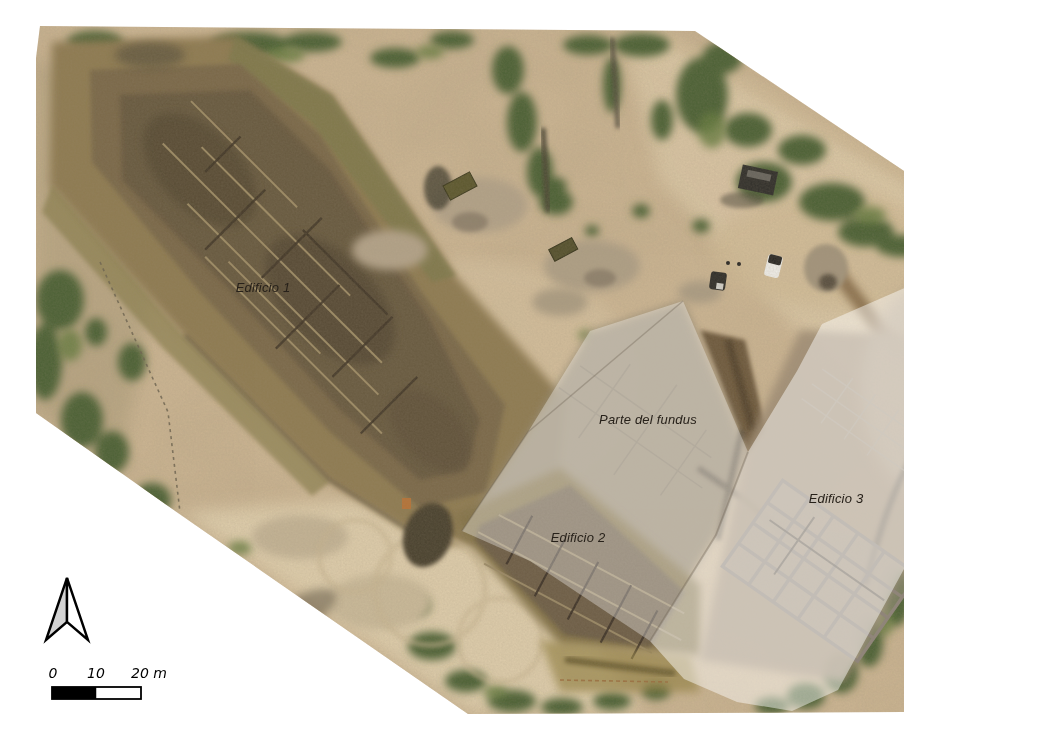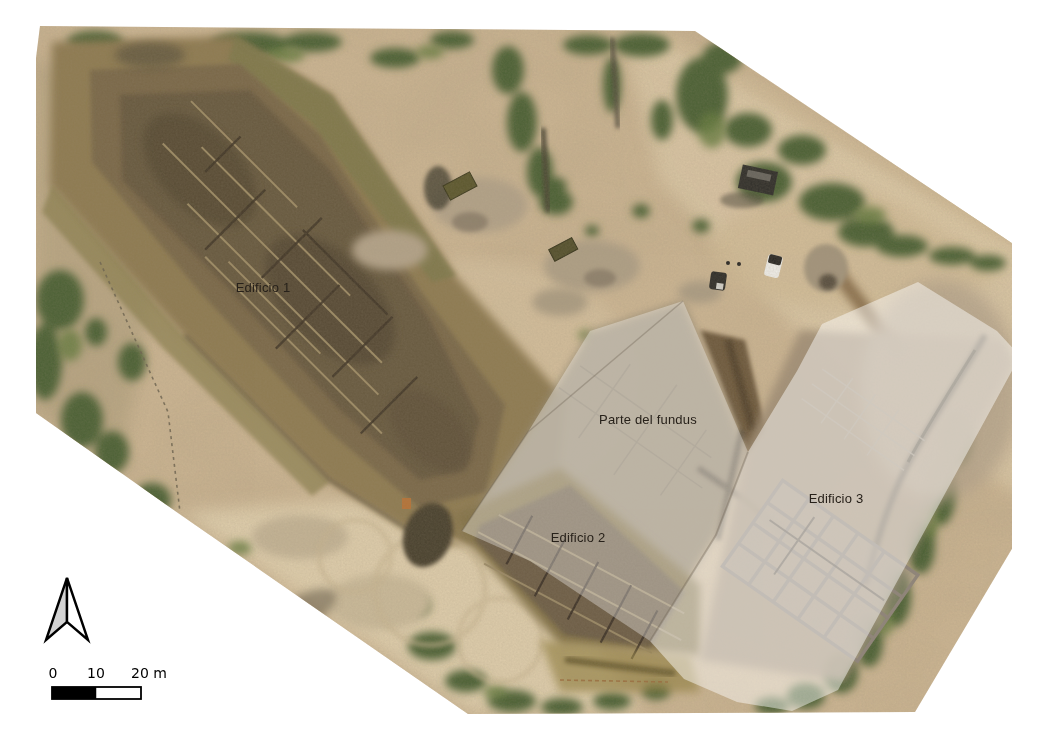--- a/index.html
+++ b/index.html
@@ -1,17 +1,17 @@
 <!DOCTYPE html>
 <html><head>
 <meta charset="utf-8">
 <style>
   html,body{margin:0;padding:0;background:#ffffff;}
-  .stage{position:relative;width:1012px;height:750px;background:#ffffff;overflow:hidden;
-         font-family:"Liberation Sans", sans-serif;}
+  .stage{position:relative;width:904px;height:750px;background:#ffffff;overflow:hidden;
+         font-family:"Liberation Sans", sans-serif;font-style:italic;}
   svg{display:block;}
   text.arealabel{font-family:"Liberation Sans", sans-serif;font-size:13px;letter-spacing:.2px;}
   text.scaletxt{font-family:"DejaVu Sans", sans-serif;font-size:14px;fill:#000;}
 </style>
 </head>
 <body>
 
 <div class="stage">
 <svg width="1060" height="750" viewBox="0 0 1060 750">
   <defs>

